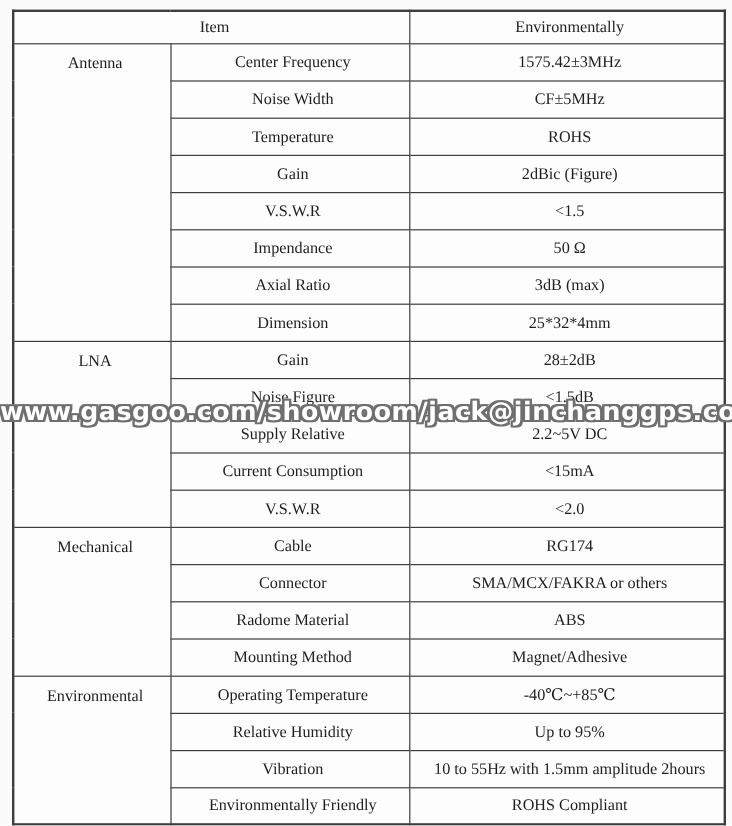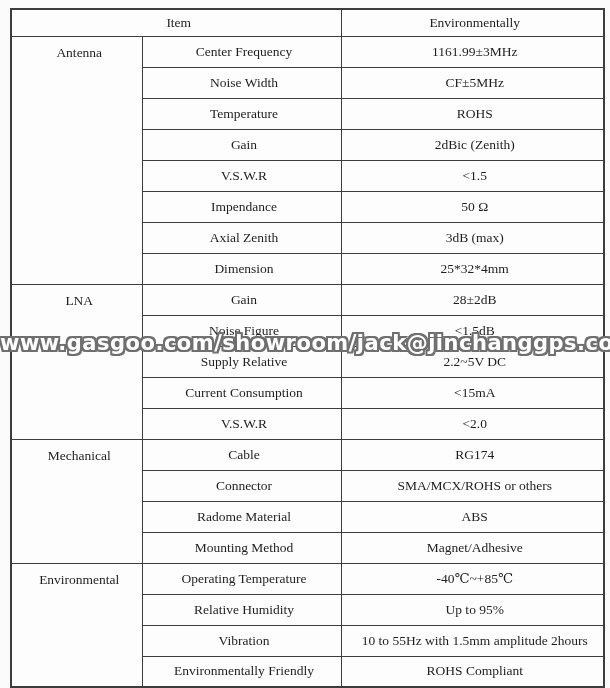--- a/index.html
+++ b/index.html
@@ -74,44 +74,44 @@
     <thead>
       <tr>
         <th colspan="2">Item</th>
         <th>Environmentally</th>
       </tr>
     </thead>
     <tbody id="spec-body">
         <tr>
           <td class="cat" rowspan="8">Antenna</td>
           <td>Center Frequency</td>
-          <td>1161.99±3MHz</td>
+          <td>1575.42±3MHz</td>
         </tr>
         <tr>
           <td>Noise Width</td>
           <td>CF±5MHz</td>
         </tr>
         <tr>
           <td>Temperature</td>
           <td>ROHS</td>
         </tr>
         <tr>
           <td>Gain</td>
-          <td>2dBic (Zenith)</td>
+          <td>2dBic (Figure)</td>
         </tr>
         <tr>
           <td>V.S.W.R</td>
           <td>&lt;1.5</td>
         </tr>
         <tr>
           <td>Impendance</td>
           <td>50 Ω</td>
         </tr>
         <tr>
-          <td>Axial Zenith</td>
+          <td>Axial Ratio</td>
           <td>3dB (max)</td>
         </tr>
         <tr>
           <td>Dimension</td>
           <td>25*32*4mm</td>
         </tr>
         <tr>
           <td class="cat" rowspan="5">LNA</td>
           <td>Gain</td>
           <td>28±2dB</td>
@@ -132,21 +132,21 @@
           <td>V.S.W.R</td>
           <td>&lt;2.0</td>
         </tr>
         <tr>
           <td class="cat" rowspan="4">Mechanical</td>
           <td>Cable</td>
           <td>RG174</td>
         </tr>
         <tr>
           <td>Connector</td>
-          <td>SMA/MCX/ROHS or others</td>
+          <td>SMA/MCX/FAKRA or others</td>
         </tr>
         <tr>
           <td>Radome Material</td>
           <td>ABS</td>
         </tr>
         <tr>
           <td>Mounting Method</td>
           <td>Magnet/Adhesive</td>
         </tr>
         <tr>

